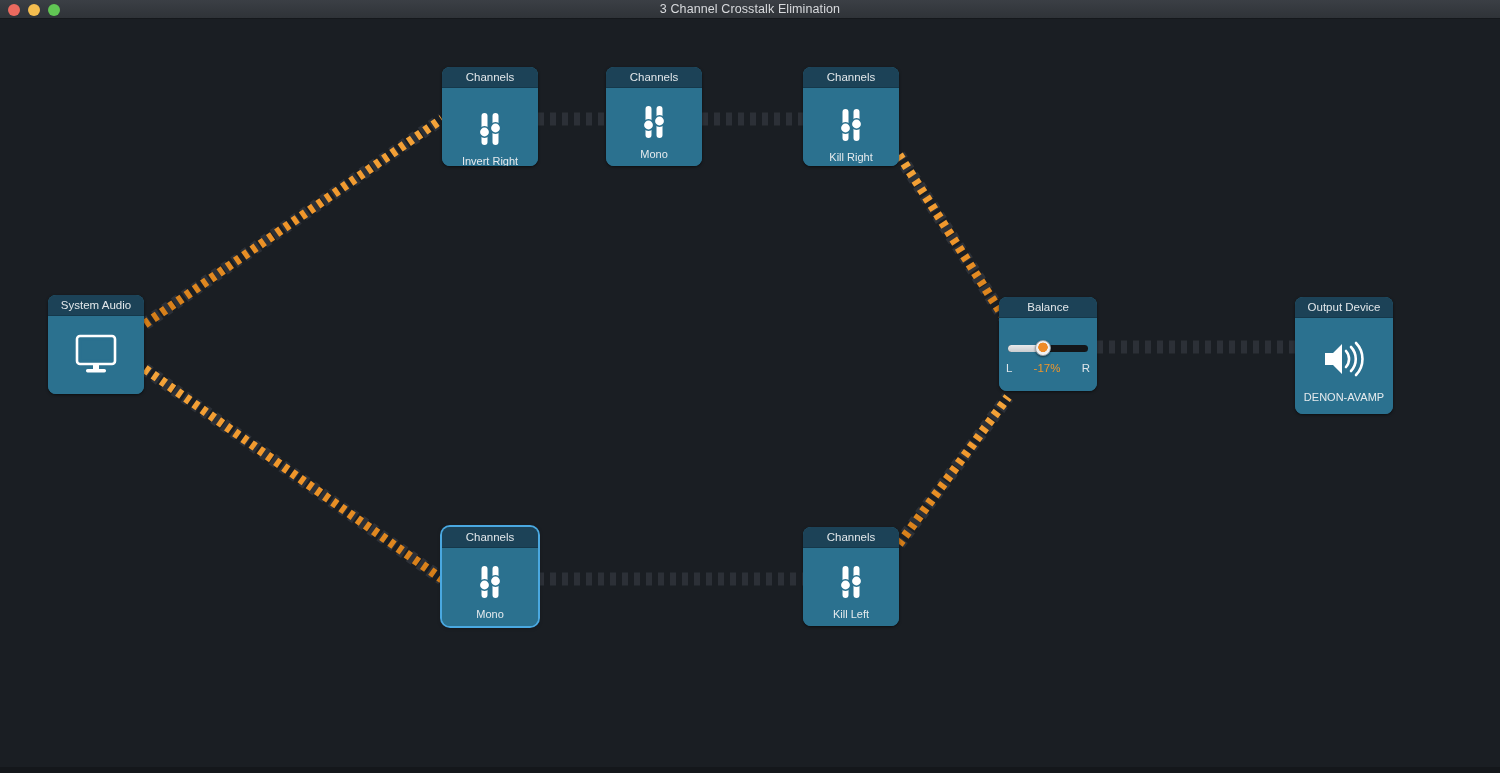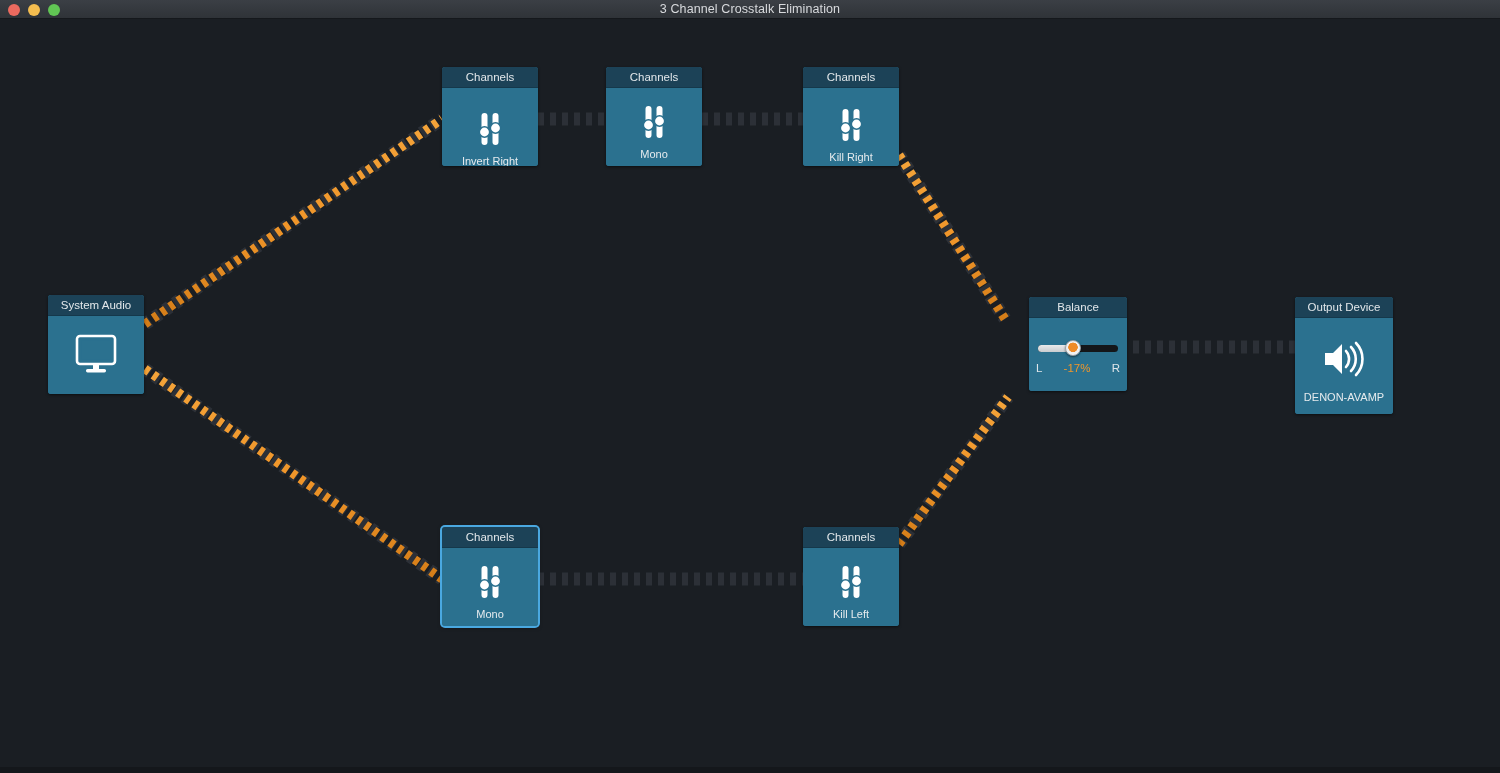--- a/index.html
+++ b/index.html
@@ -39,21 +39,21 @@
     background: #14171b;
   }
 
   
   #wires { position: absolute; left: 0; top: 0; width: 1500px; height: 748px; }
 
   
   .node {
     position: absolute;
     width: 96px;
-    border-radius: 3px;
+    border-radius: 8px;
     overflow: hidden;
     background: #2b718f;
     box-shadow: 0 1px 3px rgba(0,0,0,.55);
     z-index: 5;
   }
   .node.selected {
     box-shadow: 0 0 0 2px #4aa8e0, 0 1px 4px rgba(0,0,0,.6);
   }
   .node-header {
     height: 21px; line-height: 21px;
@@ -239,21 +239,21 @@
             <rect x="11.5" y="4" width="6" height="32" rx="3" fill="#ffffff"></rect>
             <rect x="22.5" y="4" width="6" height="32" rx="3" fill="#ffffff"></rect>
             <circle cx="14.5" cy="23" r="5.2" fill="#ffffff" stroke="#2b718f" stroke-width="1.6"></circle>
             <circle cx="25.5" cy="19" r="5.2" fill="#ffffff" stroke="#2b718f" stroke-width="1.6"></circle>
           </svg>
         </span>
         <div class="node-label" style="margin-top:6px;">Kill Left</div>
       </div>
     </div>
 
-    <div class="node balance" style="left:1029px; top:278px;">
+    <div class="node balance" style="left:999px; top:278px;">
       <div class="node-header">Balance</div>
       <div class="balance-body">
         <div class="slider-wrap">
           <div class="slider-track"></div>
           <div class="slider-fill" id="bal-fill" style="width: 35.2px;"></div>
           <div class="slider-knob" id="bal-knob" style="left: 27.2px;"></div>
         </div>
         <div class="balance-legend">
           <span class="lr">L</span>
           <span class="pct">-17%</span>

